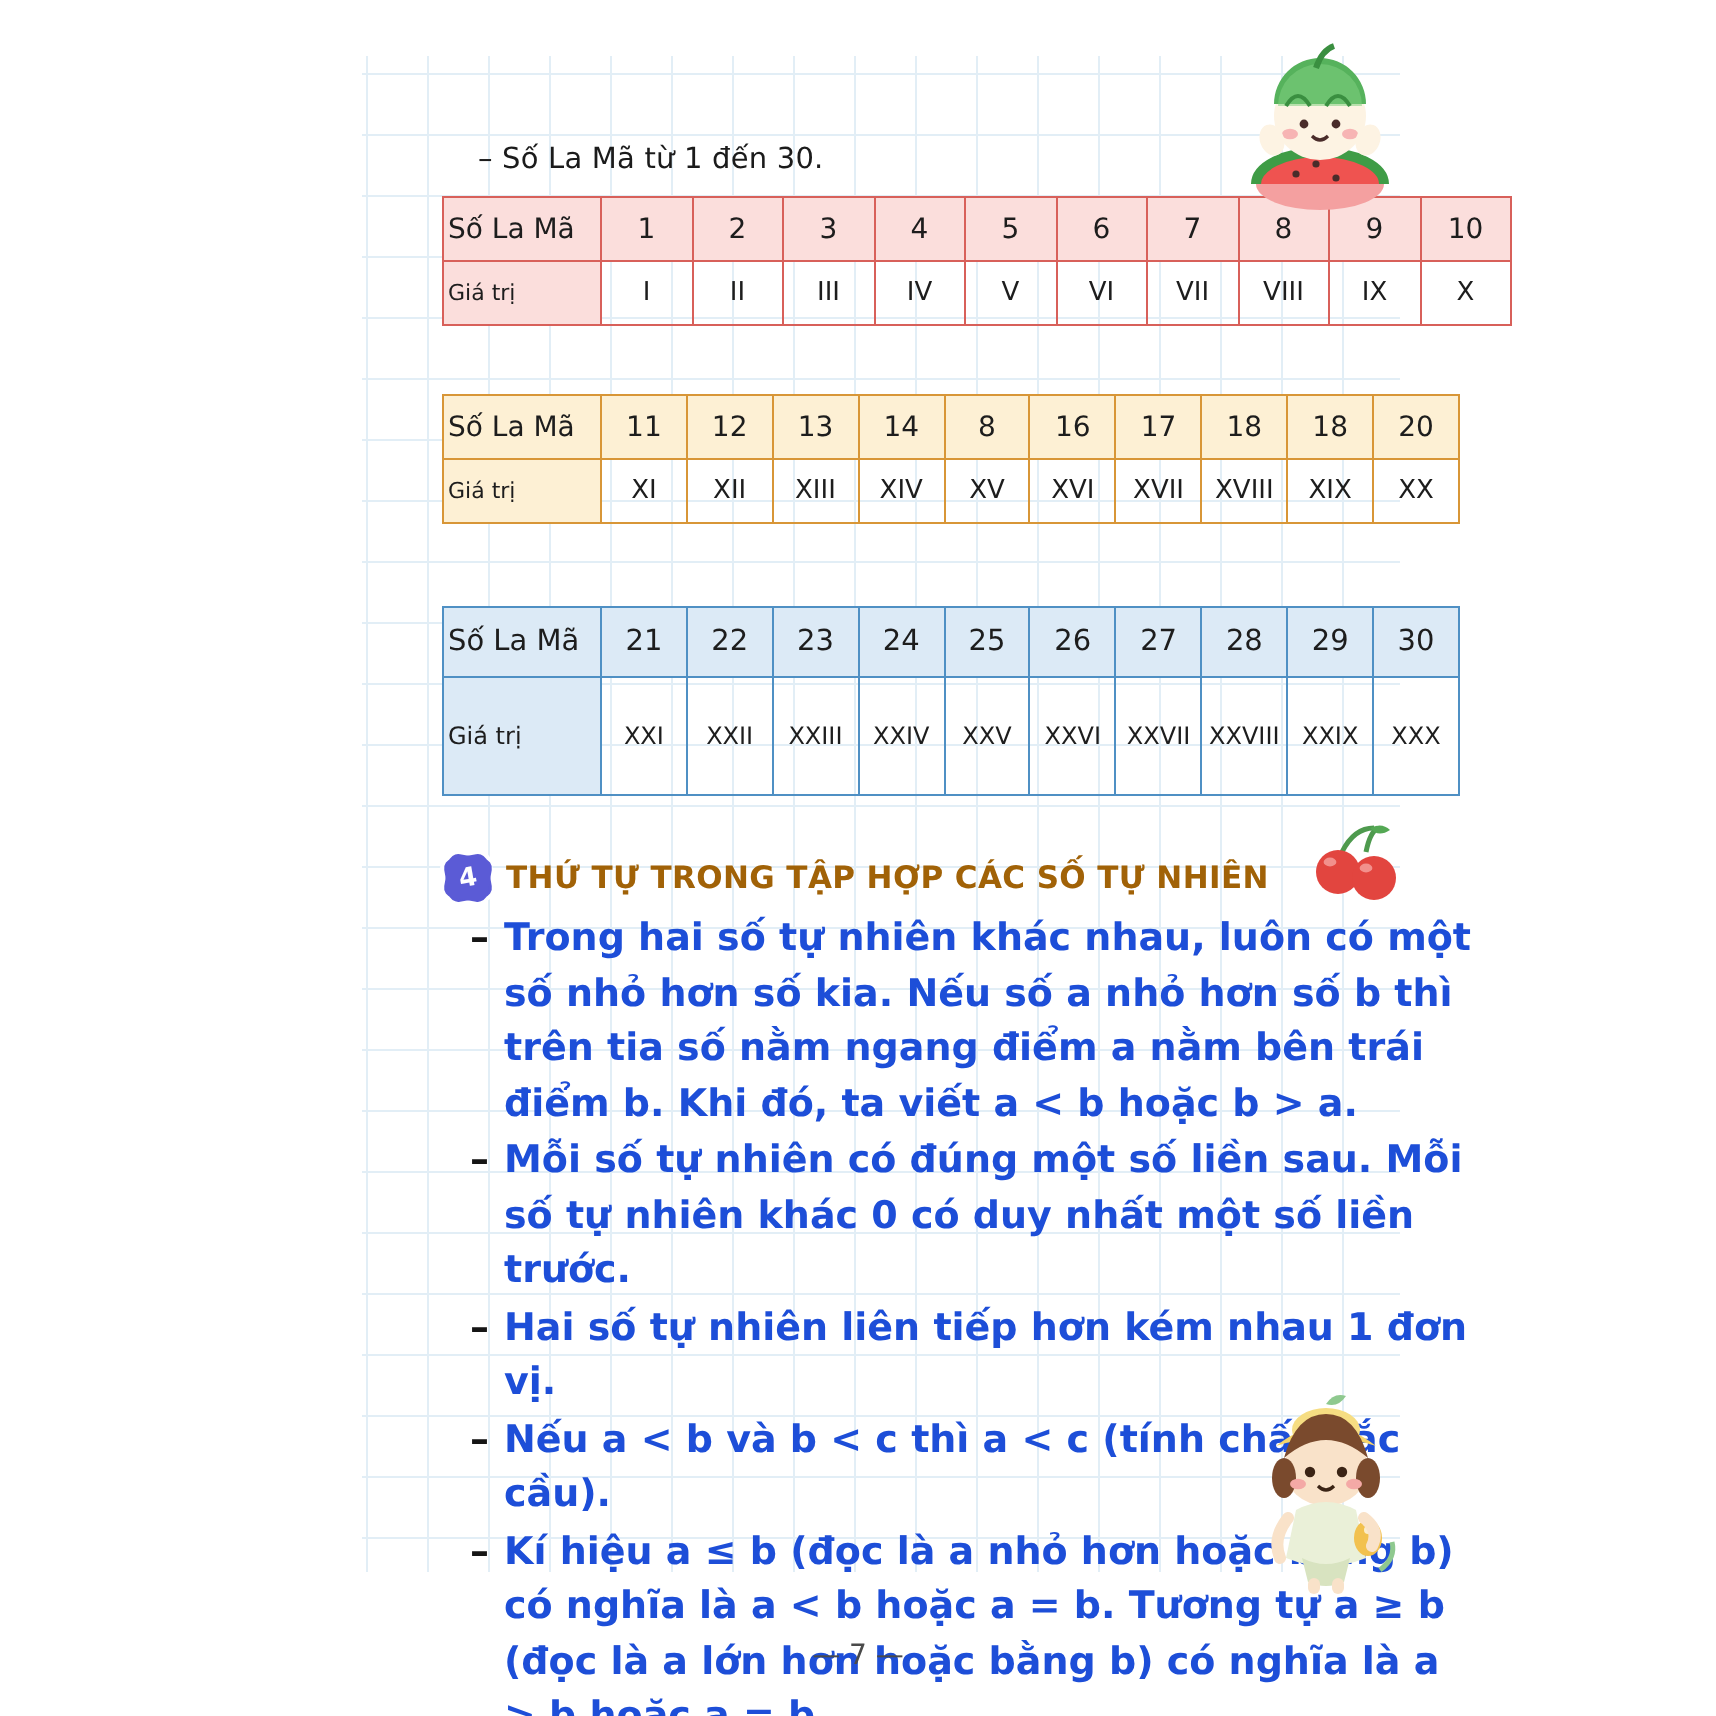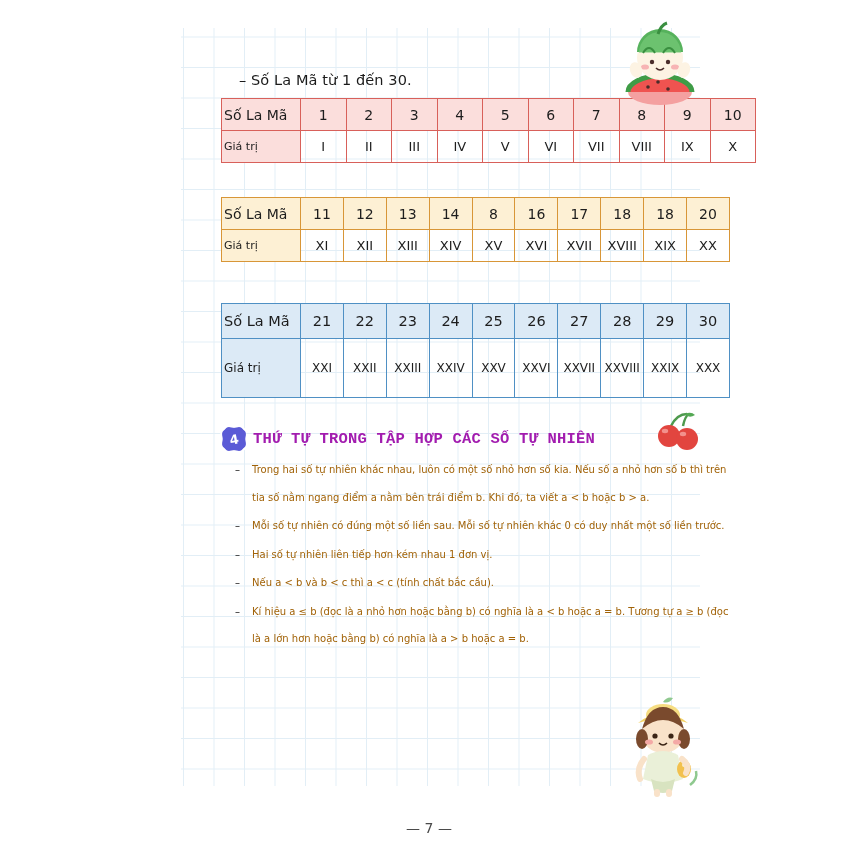--- a/index.html
+++ b/index.html
@@ -122,40 +122,40 @@
   .badge::before {
     content: "";
     position: absolute;
     width: 22px; height: 22px;
     background: #5b5bd6;
     border-radius: 5px;
     transform: rotate(20deg);
     z-index: -1;
   }
   .section-title {
-    color: #a21caf;
+    color: #a16207;
     font-weight: bold;
     font-size: 15.5px;
     letter-spacing: .2px;
-    font-family: Liberation Mono, monospace;
   }
 
   
   ul.bullets {
     list-style: none;
     margin: 4px 0 0 0;
     padding: 0 0 0 14px;
   }
   ul.bullets li {
     position: relative;
-    font-size: 10px;
+    font-size: 19px;
     line-height: 27.5px;
-    color: #a16207;
+    color: #1d4ed8;
     margin-bottom: 1px;
     padding-left: 17px;
+    font-weight: bold;
   }
   ul.bullets li::before {
     content: "–";
     position: absolute;
     left: 0;
     top: 0;
     color: #151515;
   }
 
   

